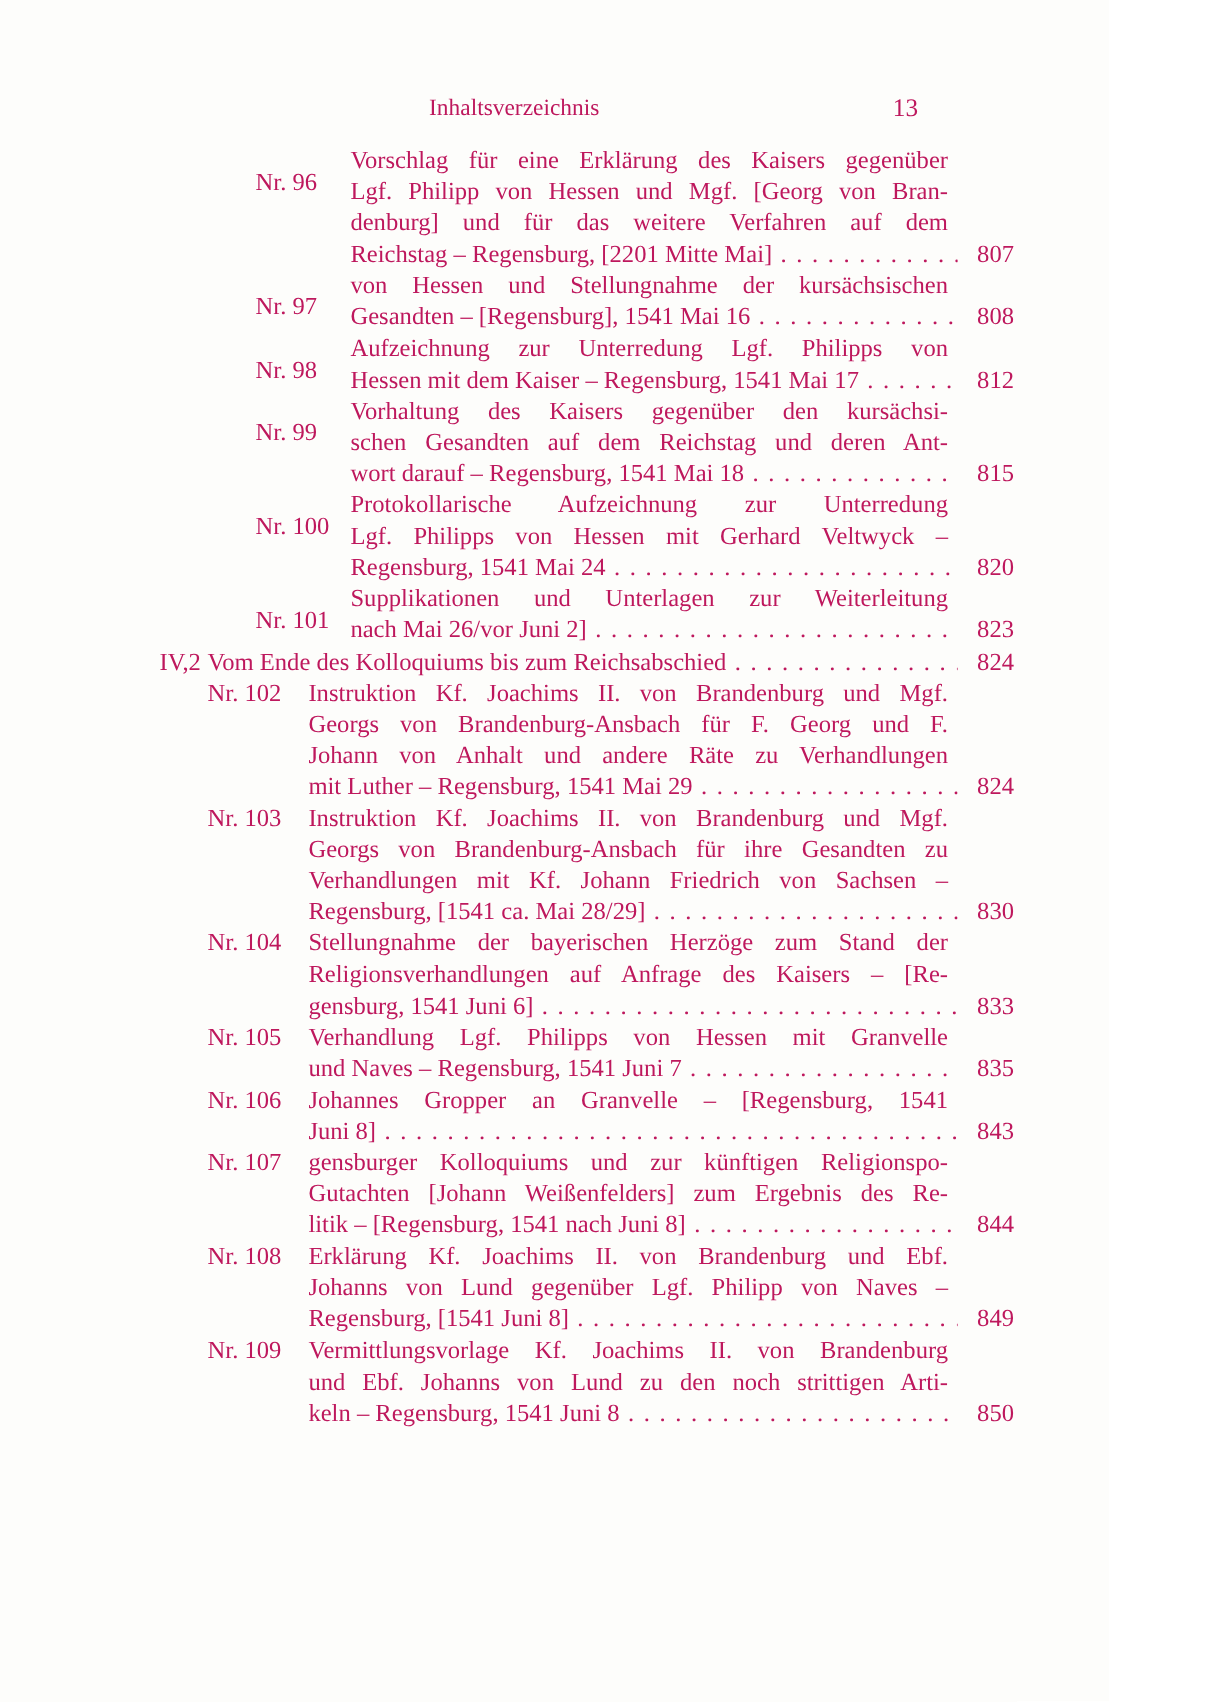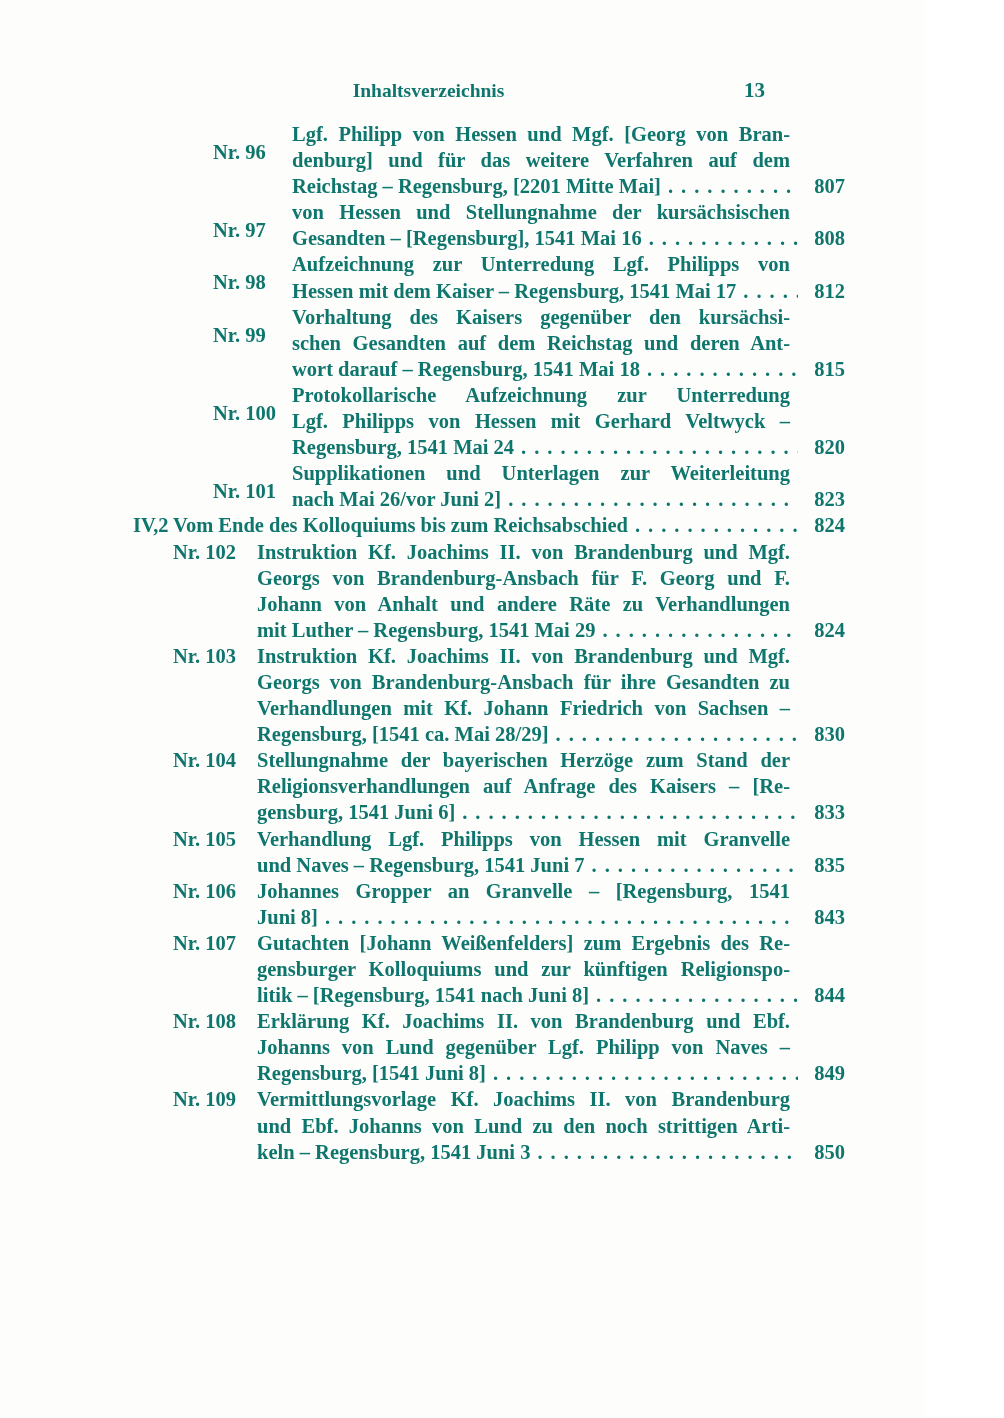--- a/index.html
+++ b/index.html
@@ -6,24 +6,23 @@
   html, body {
     margin: 0;
     padding: 0;
     background: #ffffff;
   }
   .page {
     position: relative;
     width: 924px;
     height: 1418px;
     background: #fdfdfb;
-    color: #0f766e;
+    color: #be185d;
     font-family: "Liberation Serif", "DejaVu Serif", serif;
     overflow: hidden;
-    font-weight: bold;
   }
   .page-header {
     position: absolute;
     top: 80px;
     left: 92px;
     right: 159px;
     height: 28px;
   }
   .header-title {
     position: absolute;
@@ -95,20 +94,21 @@
 
 <div class="page">
   <header class="page-header">
     <span class="header-title">Inhaltsverzeichnis</span>
     <span class="header-pagenum">13</span>
   </header>
 
   <main class="toc" id="toc">
       <div class="entry level-deep">
         <span class="entry-label">Nr. 96</span>
+        <div class="entry-line">Vorschlag für eine Erklärung des Kaisers gegenüber</div>
         <div class="entry-line">Lgf. Philipp von Hessen und Mgf. [Georg von Bran-</div>
         <div class="entry-line">denburg] und für das weitere Verfahren auf dem</div>
         <div class="entry-lastline">
           <span class="lastline-text">Reichstag – Regensburg, [2201 Mitte Mai]</span>
           <span class="dot-leader">................................................................................</span>
           <span class="entry-page">807</span>
         </div>
       </div>
       <div class="entry level-deep">
         <span class="entry-label">Nr. 97</span>
@@ -210,22 +210,22 @@
         <span class="entry-label">Nr. 106</span>
         <div class="entry-line">Johannes Gropper an Granvelle – [Regensburg, 1541</div>
         <div class="entry-lastline">
           <span class="lastline-text">Juni 8]</span>
           <span class="dot-leader">................................................................................</span>
           <span class="entry-page">843</span>
         </div>
       </div>
       <div class="entry level-mid">
         <span class="entry-label">Nr. 107</span>
+        <div class="entry-line">gensburger Kolloquiums und zur künftigen Religionspo-</div>
         <div class="entry-line">Gutachten [Johann Weißenfelders] zum Ergebnis des Re-</div>
-        <div class="entry-line">gensburger Kolloquiums und zur künftigen Religionspo-</div>
         <div class="entry-lastline">
           <span class="lastline-text">litik – [Regensburg, 1541 nach Juni 8]</span>
           <span class="dot-leader">................................................................................</span>
           <span class="entry-page">844</span>
         </div>
       </div>
       <div class="entry level-mid">
         <span class="entry-label">Nr. 108</span>
         <div class="entry-line">Erklärung Kf. Joachims II. von Brandenburg und Ebf.</div>
         <div class="entry-line">Johanns von Lund gegenüber Lgf. Philipp von Naves –</div>
@@ -233,19 +233,19 @@
           <span class="lastline-text">Regensburg, [1541 Juni 8]</span>
           <span class="dot-leader">................................................................................</span>
           <span class="entry-page">849</span>
         </div>
       </div>
       <div class="entry level-mid">
         <span class="entry-label">Nr. 109</span>
         <div class="entry-line">Vermittlungsvorlage Kf. Joachims II. von Brandenburg</div>
         <div class="entry-line">und Ebf. Johanns von Lund zu den noch strittigen Arti-</div>
         <div class="entry-lastline">
-          <span class="lastline-text">keln – Regensburg, 1541 Juni 3</span>
+          <span class="lastline-text">keln – Regensburg, 1541 Juni 8</span>
           <span class="dot-leader">................................................................................</span>
           <span class="entry-page">850</span>
         </div>
       </div>
     </main>
 </div>
 
 </body></html>

